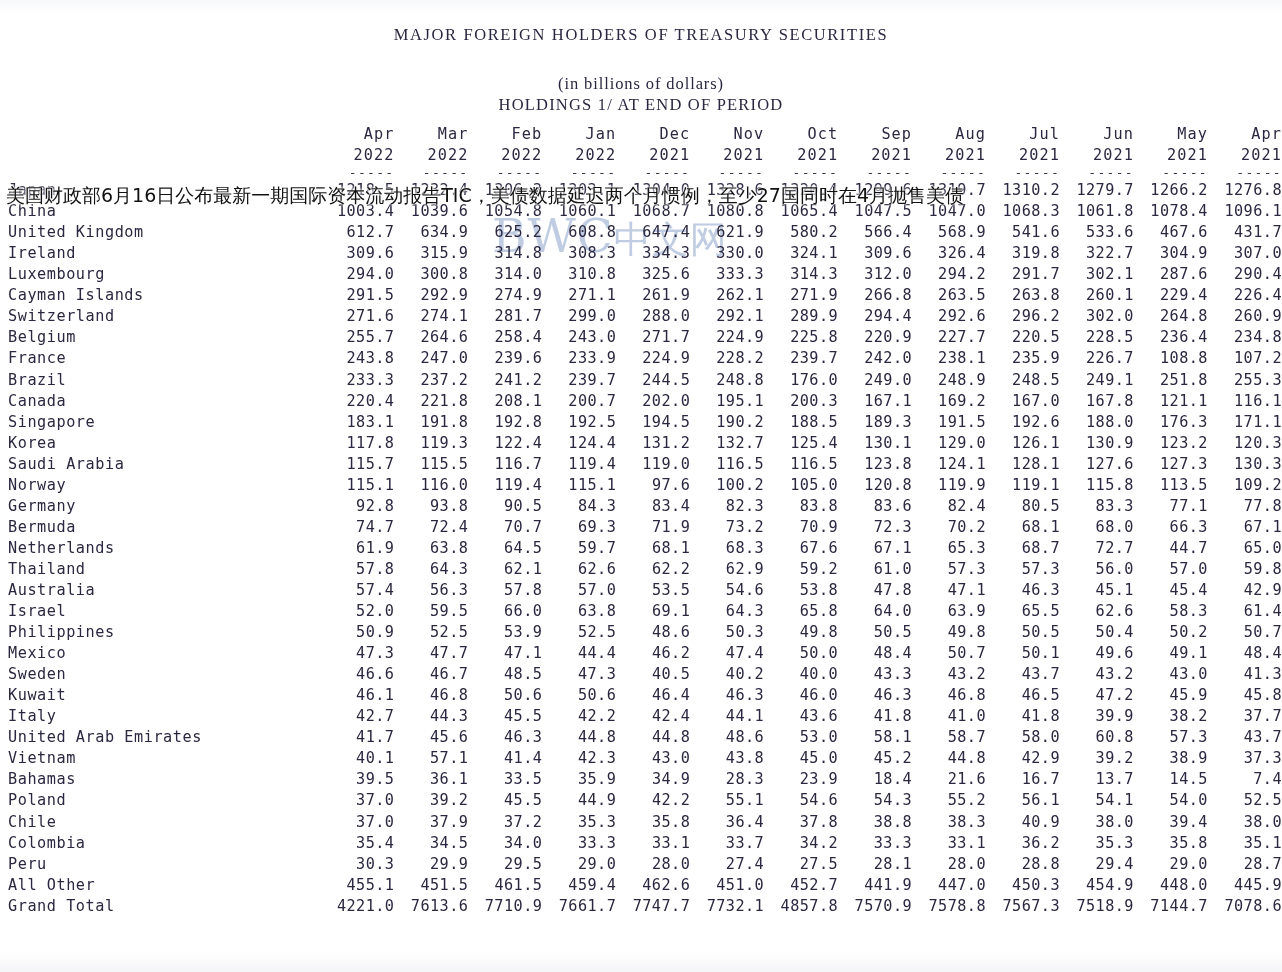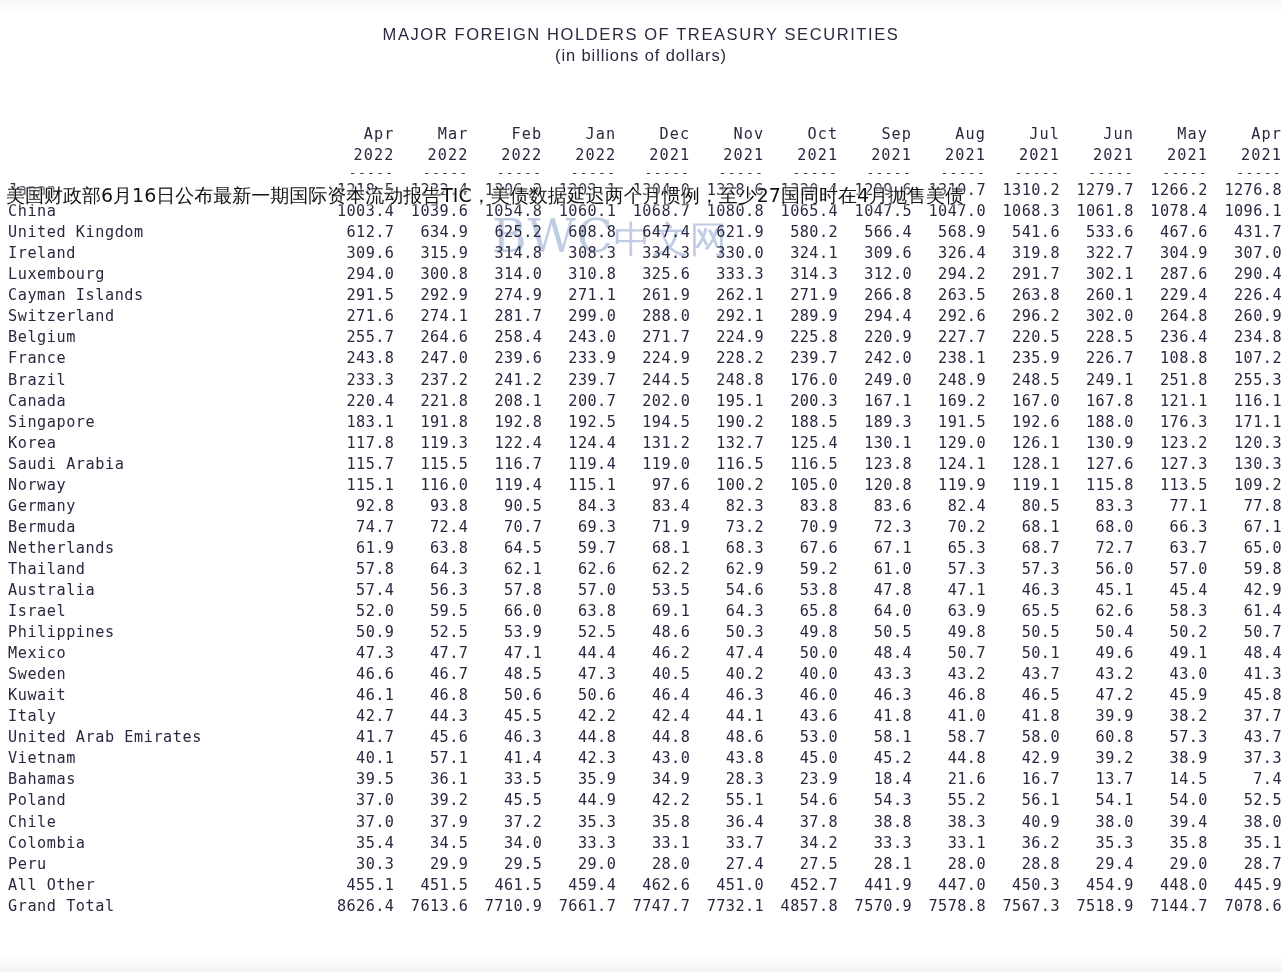--- a/index.html
+++ b/index.html
@@ -50,29 +50,29 @@
   
   .title-block {
     position: absolute;
     left: 0;
     top: 24px;
     width: 1282px;
     text-align: center;
     z-index: 3;
   }
   .title-line {
-    font-family: Liberation Sans, sans-serif;
+    font-family: Liberation Serif, serif;
     font-size: 16.5px;
     letter-spacing: 1.4px;
     line-height: 21px;
     color: #2b2740;
     white-space: pre;
   }
   .title-line.l1 { letter-spacing: 1.6px; }
-  .title-line.l2 { letter-spacing: 0.9px; }
+  .title-line.l2 { letter-spacing: 0.9px; margin-top: 28px; }
   .title-line.l3 { letter-spacing: 1.2px; }
 
   
   #sheet {
     position: absolute;
     left: 8px;
     top: 124px;
     z-index: 2;
   }
   table.tic {
@@ -139,20 +139,21 @@
 </head>
 <body>
 
 <div id="page">
 
   <div id="watermark"><span>BWC</span><span class="wm-cn">中文网</span></div>
 
   <div class="title-block">
     <div class="title-line l1">MAJOR FOREIGN HOLDERS OF TREASURY SECURITIES</div>
     <div class="title-line l2">(in billions of dollars)</div>
+    <div class="title-line l3">HOLDINGS 1/ AT END OF PERIOD</div>
   </div>
 
   <div id="sheet">
     <table class="tic">
       <colgroup id="tic-colgroup">
         <col class="c-country">
       <col class="c-val">
           <col class="c-val">
           <col class="c-val">
           <col class="c-val">
@@ -463,21 +464,21 @@
             <td class="val">63.8</td>
             <td class="val">64.5</td>
             <td class="val">59.7</td>
             <td class="val">68.1</td>
             <td class="val">68.3</td>
             <td class="val">67.6</td>
             <td class="val">67.1</td>
             <td class="val">65.3</td>
             <td class="val">68.7</td>
             <td class="val">72.7</td>
-            <td class="val">63.7</td>
+            <td class="val">44.7</td>
             <td class="val">65.0</td>
           </tr>
           <tr>
             <td class="country">Thailand</td>
             <td class="val">57.8</td>
             <td class="val">64.3</td>
             <td class="val">62.1</td>
             <td class="val">62.6</td>
             <td class="val">62.2</td>
             <td class="val">62.9</td>
@@ -724,21 +725,21 @@
             <td class="val">452.7</td>
             <td class="val">441.9</td>
             <td class="val">447.0</td>
             <td class="val">450.3</td>
             <td class="val">454.9</td>
             <td class="val">448.0</td>
             <td class="val">445.9</td>
           </tr>
           <tr>
             <td class="country">Grand Total</td>
-            <td class="val">8626.4</td>
+            <td class="val">4221.0</td>
             <td class="val">7613.6</td>
             <td class="val">7710.9</td>
             <td class="val">7661.7</td>
             <td class="val">7747.7</td>
             <td class="val">7732.1</td>
             <td class="val">4857.8</td>
             <td class="val">7570.9</td>
             <td class="val">7578.8</td>
             <td class="val">7567.3</td>
             <td class="val">7518.9</td>

